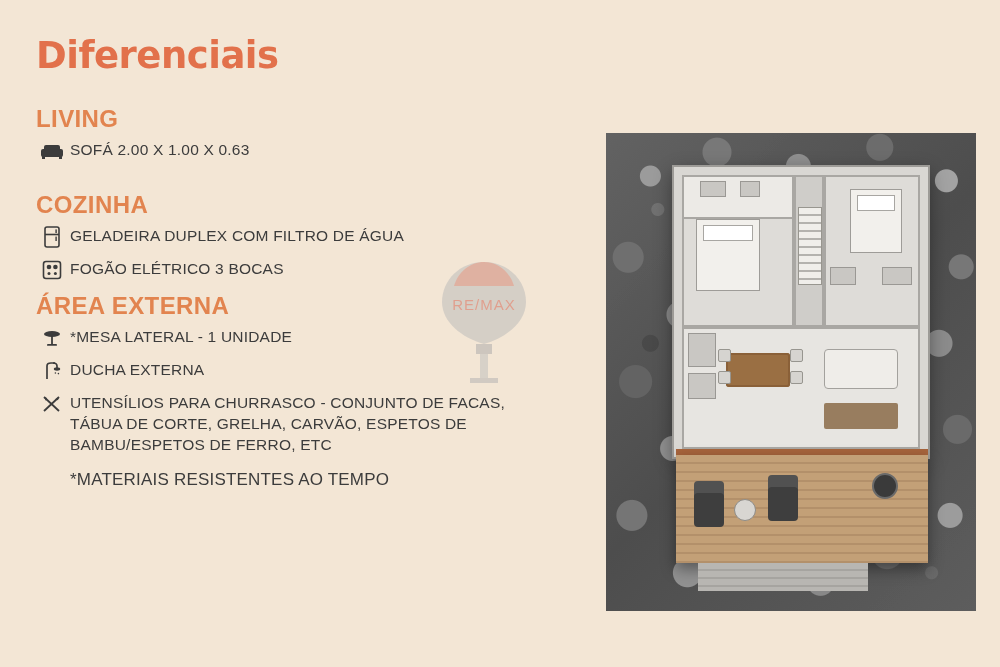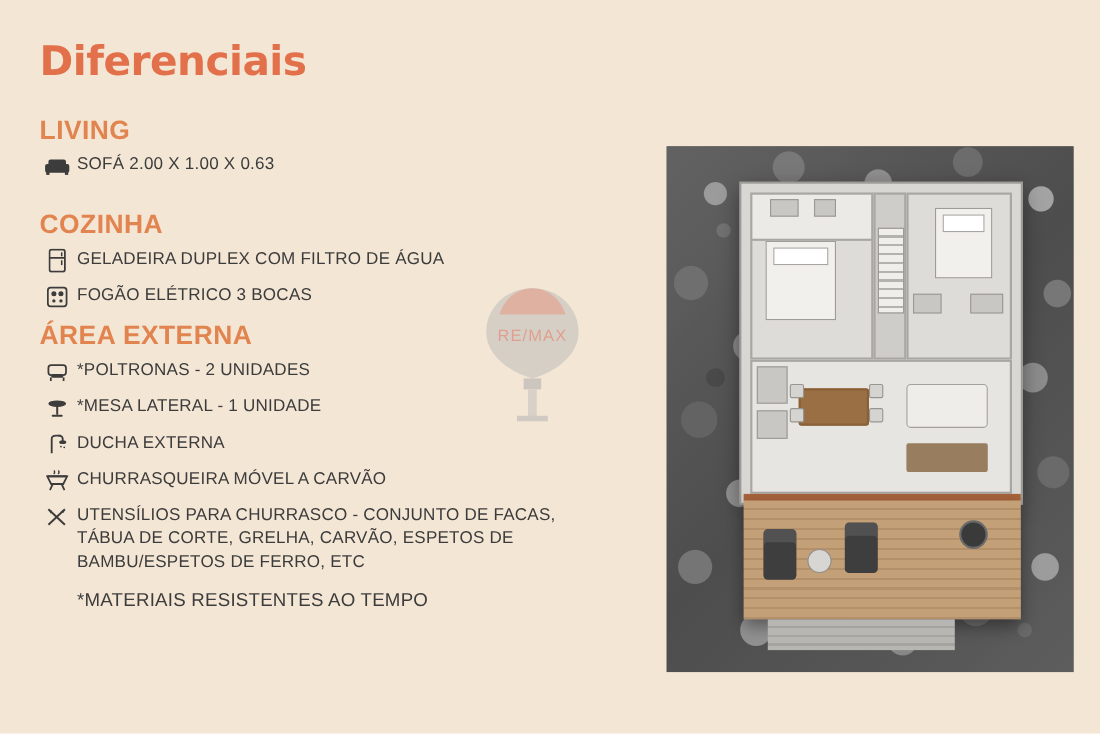--- a/index.html
+++ b/index.html
@@ -305,63 +305,39 @@
           </svg>
         </span>
         <span class="txt">FOGÃO ELÉTRICO 3 BOCAS</span>
       </li>
     </ul>
 
     <h2 class="section-head tight">ÁREA EXTERNA</h2>
     <ul class="items">
       <li class="item">
         <span class="ic">
-          <svg width="20" height="19" viewBox="0 0 20 19">
-            <rect x="2" y="3" width="16" height="9" rx="2.5" fill="none" stroke="#3c3c3c" stroke-width="1.6"></rect>
-            <rect x="4.6" y="11" width="10.8" height="3.4" rx="1.4" fill="#3c3c3c"></rect>
-            <rect x="3.4" y="14" width="1.6" height="3.4" fill="#3c3c3c"></rect>
-            <rect x="15" y="14" width="1.6" height="3.4" fill="#3c3c3c"></rect>
-          </svg>
-        </span>
-        <span class="txt">*POLTRONAS - 2 UNIDADES</span>
-      </li>
-      <li class="item">
-        <span class="ic">
           <svg width="20" height="20" viewBox="0 0 20 20">
             <ellipse cx="10" cy="6" rx="8" ry="3" fill="#3c3c3c"></ellipse>
             <rect x="9.1" y="8" width="1.8" height="8" fill="#3c3c3c"></rect>
             <rect x="5" y="16" width="10" height="1.8" rx="0.9" fill="#3c3c3c"></rect>
           </svg>
         </span>
         <span class="txt">*MESA LATERAL - 1 UNIDADE</span>
       </li>
       <li class="item">
         <span class="ic">
           <svg width="20" height="20" viewBox="0 0 20 20">
             <path d="M5 18 L5 5 Q5 2 9 2 L13 2" fill="none" stroke="#3c3c3c" stroke-width="1.7"></path>
             <path d="M11 2 Q15 2 15 5 L15 7" fill="none" stroke="#3c3c3c" stroke-width="1.7"></path>
             <ellipse cx="15" cy="8" rx="3.2" ry="1.7" fill="#3c3c3c"></ellipse>
             <circle cx="13.4" cy="12" r="0.8" fill="#3c3c3c"></circle>
             <circle cx="16.4" cy="12.6" r="0.8" fill="#3c3c3c"></circle>
           </svg>
         </span>
         <span class="txt">DUCHA EXTERNA</span>
-      </li>
-      <li class="item">
-        <span class="ic">
-          <svg width="22" height="20" viewBox="0 0 22 20">
-            <path d="M2 6 H20 L16.5 13 H5.5 Z" fill="none" stroke="#3c3c3c" stroke-width="1.6"></path>
-            <line x1="2" y1="6" x2="20" y2="6" stroke="#3c3c3c" stroke-width="1.8"></line>
-            <line x1="7" y1="13" x2="4.4" y2="18.5" stroke="#3c3c3c" stroke-width="1.6"></line>
-            <line x1="15" y1="13" x2="17.6" y2="18.5" stroke="#3c3c3c" stroke-width="1.6"></line>
-            <path d="M8 4 q1.4-2 0-3.4" fill="none" stroke="#3c3c3c" stroke-width="1.2"></path>
-            <path d="M12 4 q1.4-2 0-3.4" fill="none" stroke="#3c3c3c" stroke-width="1.2"></path>
-          </svg>
-        </span>
-        <span class="txt">CHURRASQUEIRA MÓVEL A CARVÃO</span>
       </li>
       <li class="item multi">
         <span class="ic">
           <svg width="22" height="20" viewBox="0 0 22 20">
             <line x1="3" y1="3" x2="18" y2="17" stroke="#3c3c3c" stroke-width="1.8"></line>
             <line x1="18" y1="3" x2="3" y2="17" stroke="#3c3c3c" stroke-width="1.8"></line>
             <path d="M3 3 l3 1 -1 3 z" fill="#3c3c3c"></path>
             <path d="M18 3 l-1 3.2 -3 -1 z" fill="#3c3c3c"></path>
           </svg>
         </span>

